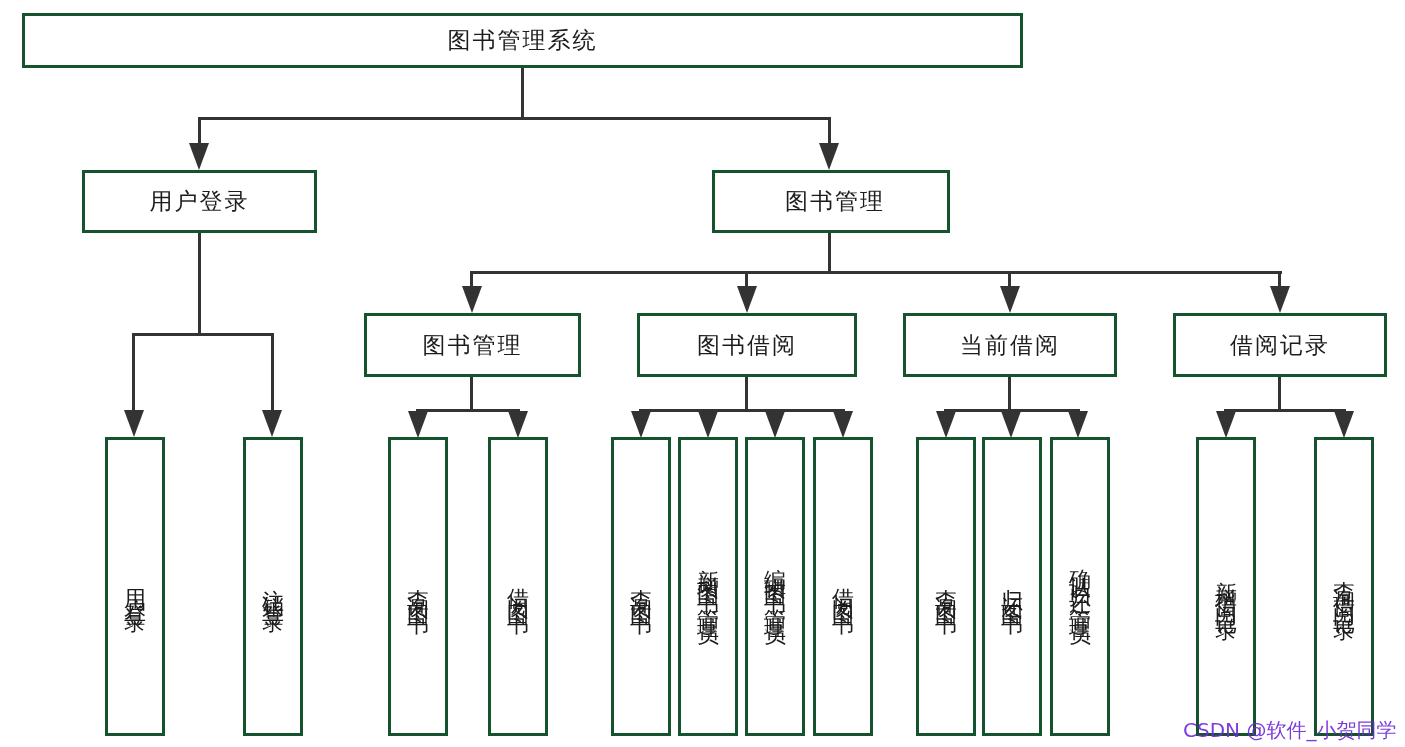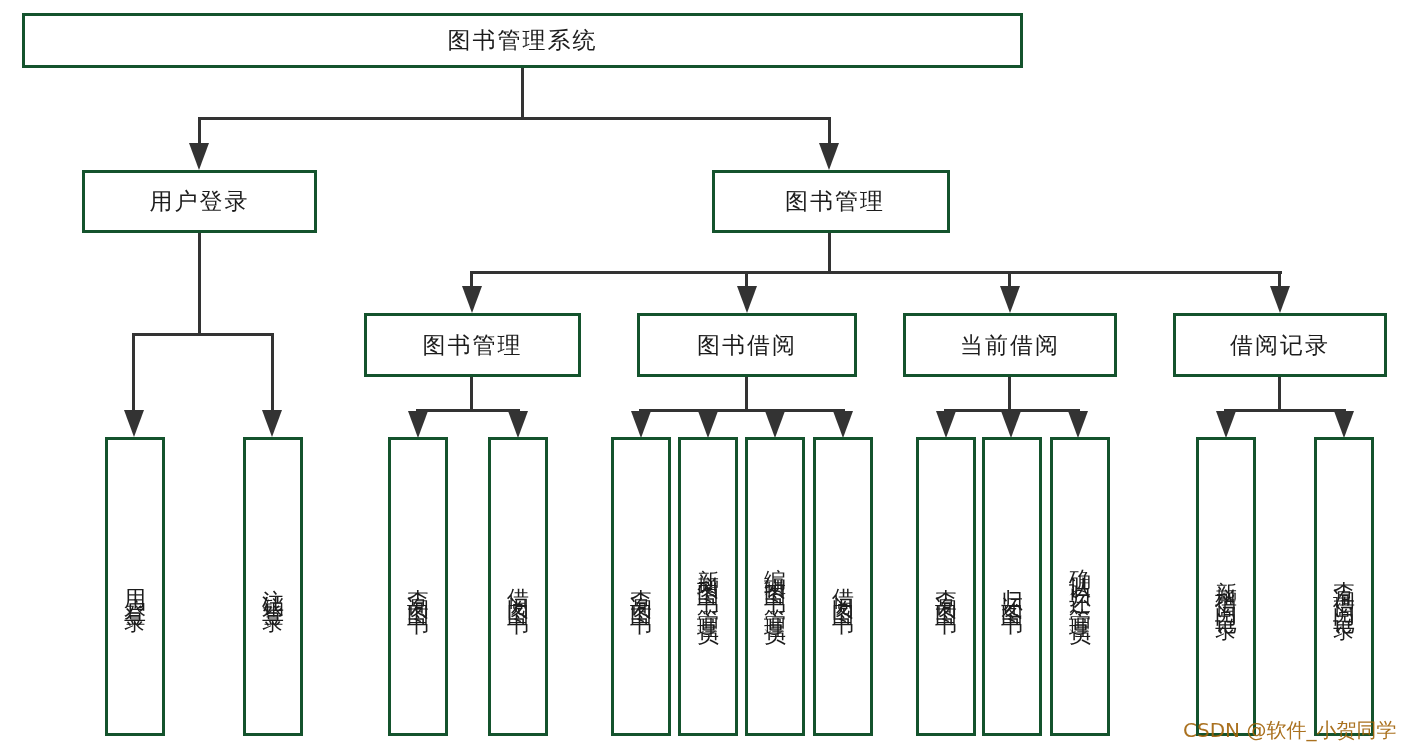--- a/index.html
+++ b/index.html
@@ -48,21 +48,21 @@
     height: 0;
     border-left: 10px solid transparent;
     border-right: 10px solid transparent;
     border-top: 27px solid #333333;
   }
   .watermark {
     position: absolute;
     left: 1183px;
     top: 717px;
     font-size: 20px;
-    color: #a16207;
+    color: #6d28d9;
     opacity: 0.9;
     white-space: nowrap;
     z-index: 5;
   }
 </style>
 </head>
 <body>
 
 <div id="canvas">
 

